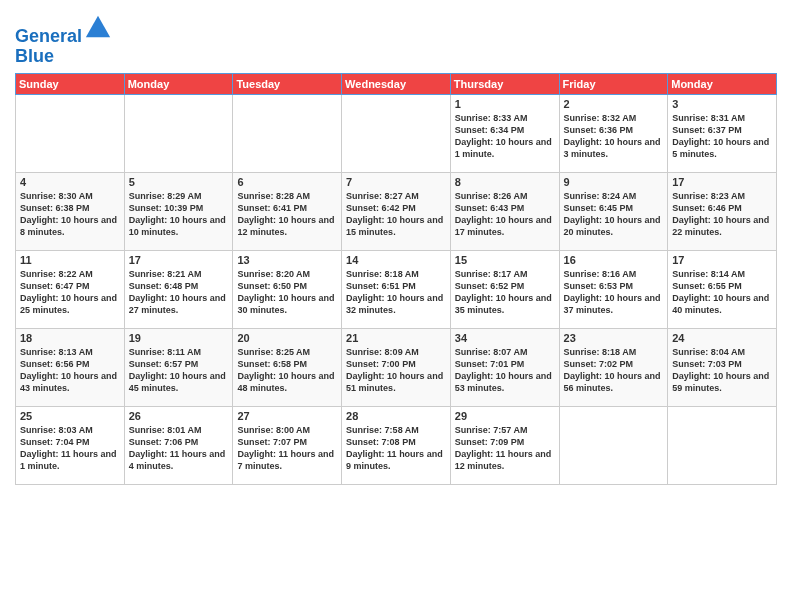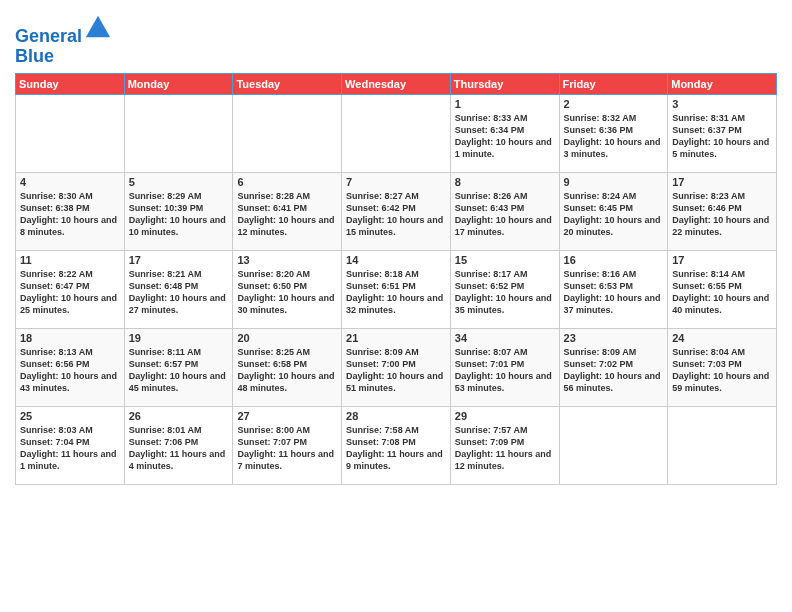--- a/index.html
+++ b/index.html
@@ -269,21 +269,21 @@
 Daylight: 10 hours and 51 minutes.</div>
           </td>
           <td>
             <span class="day-number">34</span>
             <div class="day-info">Sunrise: 8:07 AM
 Sunset: 7:01 PM
 Daylight: 10 hours and 53 minutes.</div>
           </td>
           <td>
             <span class="day-number">23</span>
-            <div class="day-info">Sunrise: 8:09 AM
+            <div class="day-info">Sunrise: 8:18 AM
 Sunset: 7:02 PM
 Daylight: 10 hours and 56 minutes.</div>
           </td>
           <td>
             <span class="day-number">24</span>
             <div class="day-info">Sunrise: 8:04 AM
 Sunset: 7:03 PM
 Daylight: 10 hours and 59 minutes.</div>
           </td>
         </tr>

